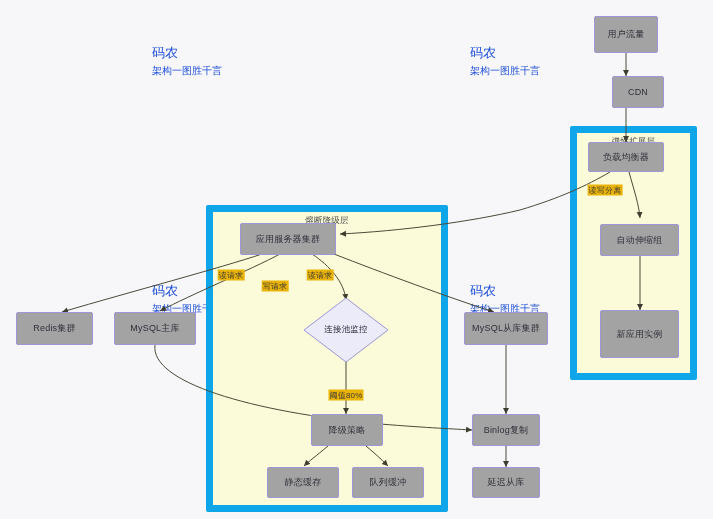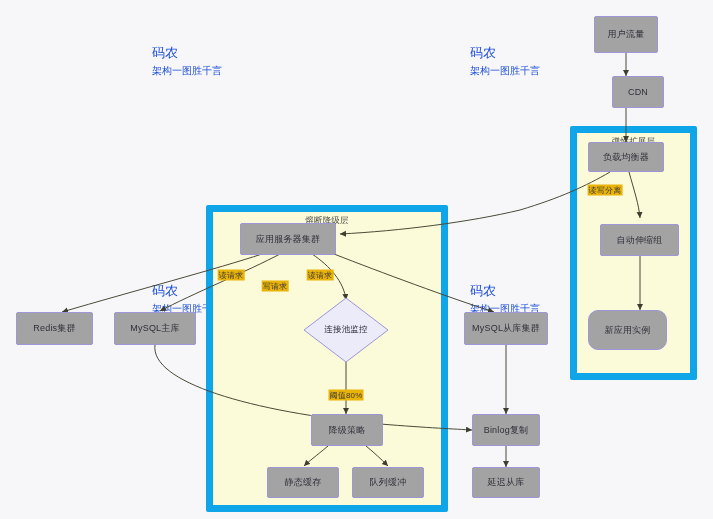--- a/index.html
+++ b/index.html
@@ -170,21 +170,21 @@
   </svg>
 
   <div class="node" style="left:594px; top:16px; width:64px; height:37px;">用户流量</div>
 
   <div class="node" style="left:612px; top:76px; width:52px; height:32px;">CDN</div>
 
   <div class="node" style="left:588px; top:142px; width:76px; height:30px;">负载均衡器</div>
 
   <div class="node" style="left:600px; top:224px; width:79px; height:32px;">自动伸缩组</div>
 
-  <div class="node" style="left:588px; top:310px; width:79px; height:40px;border-radius:10px;">新应用实例</div>
+  <div class="node" style="left:600px; top:310px; width:79px; height:48px;">新应用实例</div>
 
   <div class="node" style="left:240px; top:223px; width:96px; height:32px;">应用服务器集群</div>
 
   <div class="node" style="left:114px; top:312px; width:82px; height:33px;">MySQL主库</div>
 
   <div class="node" style="left:16px; top:312px; width:77px; height:33px;">Redis集群</div>
 
   <div class="node diamond" style="left:303px; top:297px; width:86px; height:66px;">
     <svg class="diamond-shape" viewBox="0 0 86 66" preserveAspectRatio="none">
       <polygon points="43,1 85,33 43,65 1,33" fill="#ecebfa" stroke="#9d96d8" stroke-width="1"></polygon>

